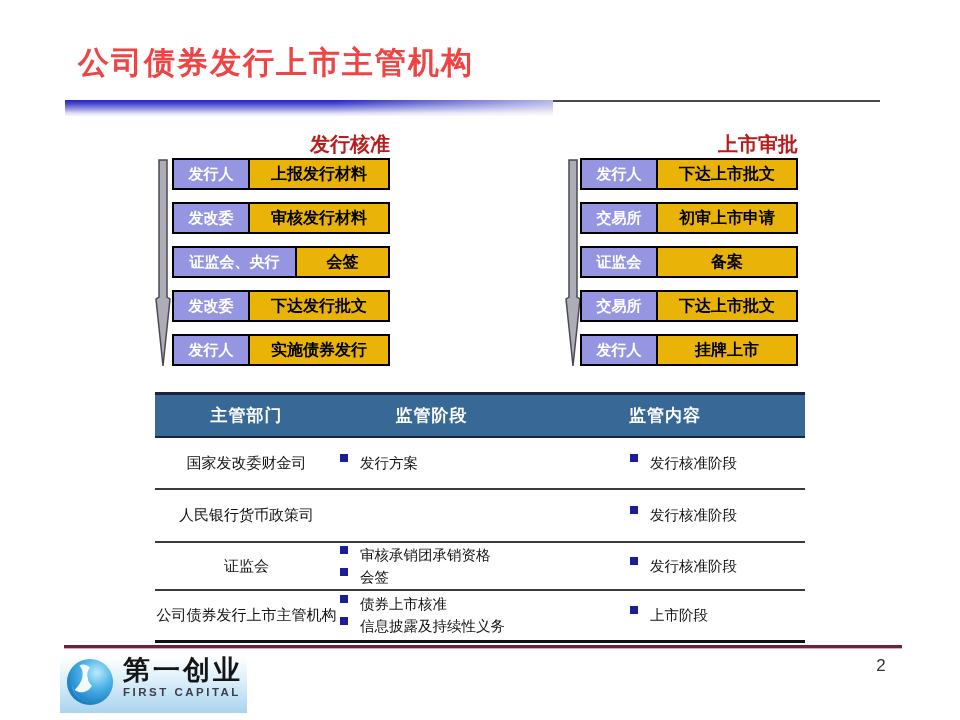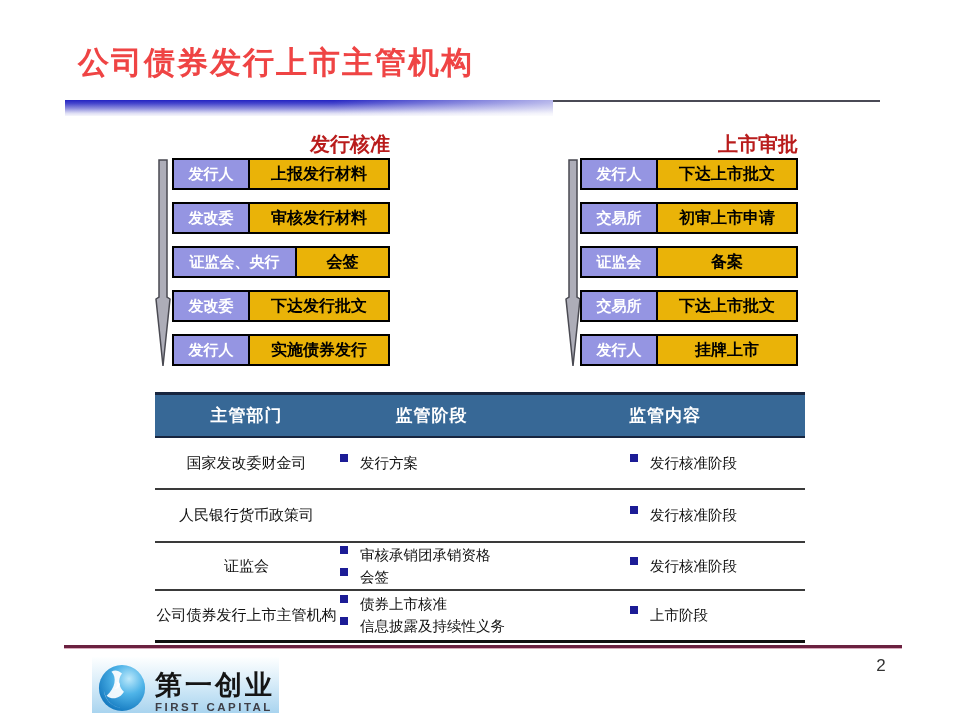--- a/index.html
+++ b/index.html
@@ -62,21 +62,21 @@
     font-size:15px;color:#111;text-align:left;white-space:nowrap;}
   .reg-row .contents{width:280px;display:flex;flex-direction:column;justify-content:center;gap:3px;padding-left:2px;box-sizing:border-box;}
   .reg-row .stage{width:187px;display:flex;align-items:center;padding-left:12px;box-sizing:border-box;}
   .bullet-line{display:flex;align-items:flex-start;font-size:14.5px;color:#111;white-space:nowrap;}
   .sq{width:8px;height:8px;background:#1c1c96;margin-right:12px;flex:0 0 8px;}
   
   .footer-rule{position:absolute;left:64px;top:645px;width:838px;height:3px;background:#6b2140;border-bottom:1px solid #d8aabb;}
   .logo-panel{
     position:absolute;left:60px;top:657px;width:187px;height:56px;
     background:linear-gradient(to bottom,#feffff 0%,#d9edf9 45%,#a9d4ef 100%);
-    display:flex;align-items:flex-end;margin-left:32px;
+    display:flex;align-items:flex-start;
   }
   .logo-globe{width:50px;height:50px;margin-left:5px;flex:0 0 50px;}
   .logo-text{margin-left:8px;display:flex;flex-direction:column;line-height:1;}
   .logo-cn{font-family:"Liberation Serif","DejaVu Serif",serif;font-size:27px;font-weight:bold;color:#151515;letter-spacing:3px;}
   .logo-en{font-size:11.5px;font-weight:bold;letter-spacing:2.5px;color:#3e3e46;margin-top:3px;}
   .page-number{position:absolute;left:866px;top:656px;width:30px;text-align:center;font-size:17px;color:#333;}
 </style>
 </head>
 <body>
 

